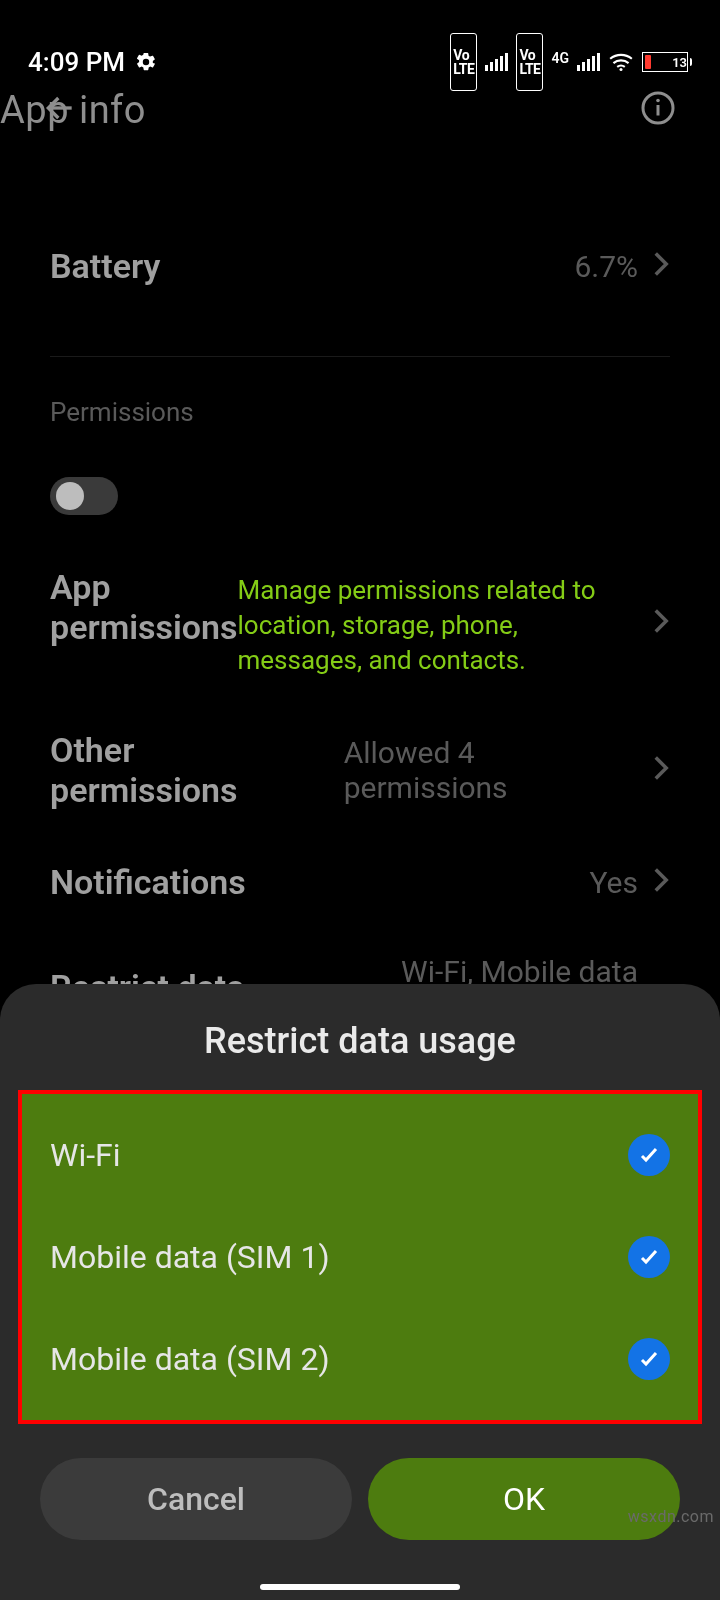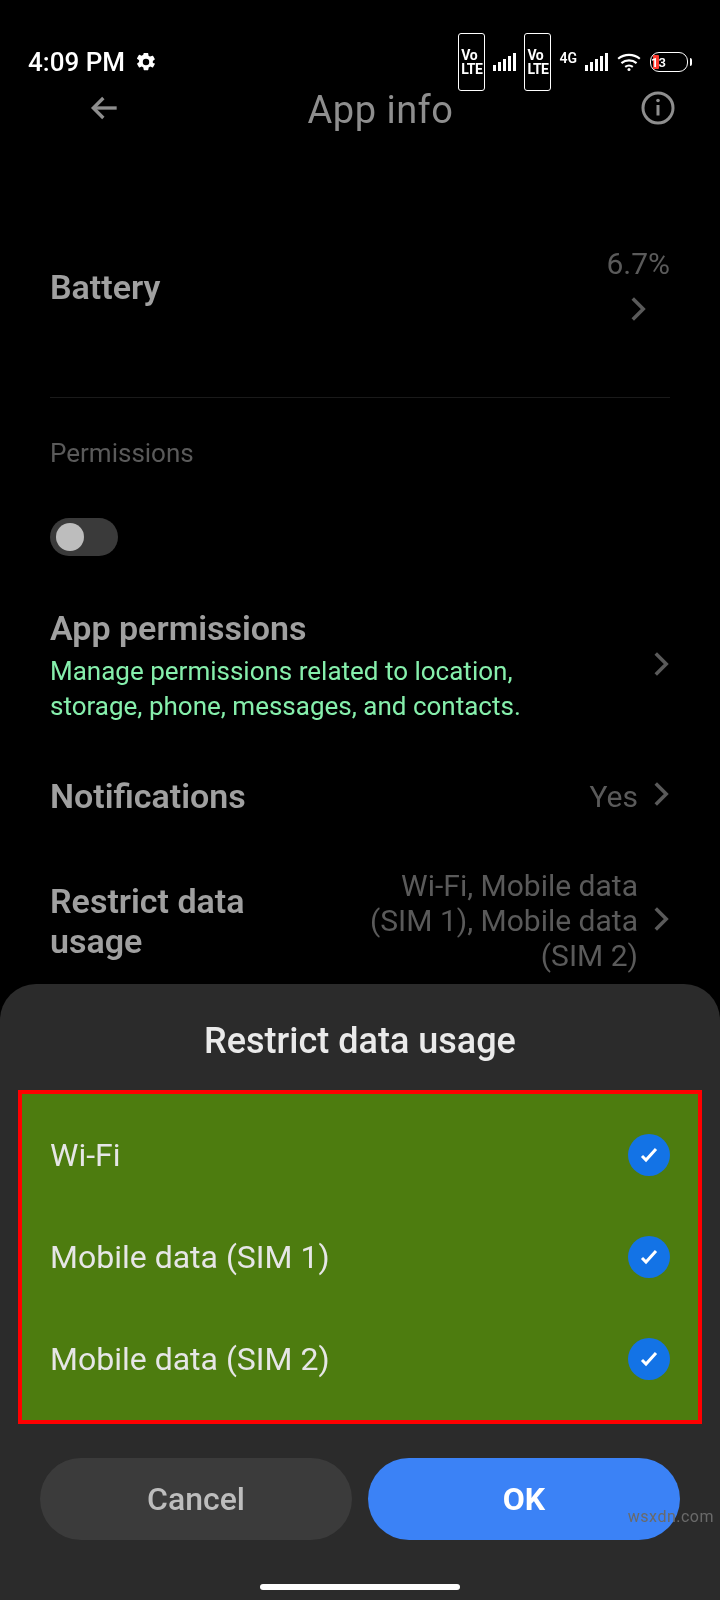--- a/index.html
+++ b/index.html
@@ -11,57 +11,57 @@
   .gear-icon svg, .status-right svg { display:block; }
   .volte-badge { font-size: 14px; font-weight: 700; border:1.5px solid #fff; border-radius:3px; padding:14px 2px; line-height: 1; letter-spacing:-0.5px; }
   .sig-bars { display:flex; align-items:flex-end; gap:2px; height:18px;}
   .sig-bars span{ width:3px; background:#fff; display:block;}
   .sig-bars span:nth-child(1){height:6px;} .sig-bars span:nth-child(2){height:9px;}
   .sig-bars span:nth-child(3){height:12px;} .sig-bars span:nth-child(4){height:15px;}
   .sig-bars span:nth-child(5){height:18px;}
   .net-4g { font-size:14px; font-weight:600; line-height:1; position:relative; top:-4px;}
   .wifi-ic{position:relative;}
   .battery { display:flex; align-items:center; gap:2px;}
-  .battery-body{ width:38px; height:20px; border:1.5px solid #fff; border-radius:9px; position:relative; display:flex; align-items:center; justify-content:flex-start;}
+  .battery-body{ width:46px; height:20px; border:1.5px solid #fff; border-radius:0; position:relative; display:flex; align-items:center; justify-content:flex-end;}
   .battery-fill{ position:absolute; left:2px; top:2px; bottom:2px; width:6px; background:#ff3b30; border-radius:1px;}
   .battery-txt{ font-size:13px; font-weight:600; position:relative; z-index:1;}
   .battery-tip{ width:2px; height:8px; background:#fff; border-radius:0 2px 2px 0;}
 
   
-  .app-header { position:absolute; top:70px; left:0; right:4px; height:80px; display:flex; align-items:center; justify-content:center;margin-left:45px; }
+  .app-header { position:absolute; top:70px; left:0; right:4px; height:80px; display:flex; align-items:center; justify-content:flex-start; }
   .back-btn { position:absolute; left:40px; top:50%; transform:translateY(-50%);}
   .header-title { font-size:38px; font-weight:400; color:#8e8e8e; letter-spacing:0.5px;}
   .info-btn { position:absolute; right:40px; top:50%; transform:translateY(-50%);}
 
   
   .content { position:absolute; top:200px; left:0; right:0; bottom:0; padding: 0 50px; }
   .row { display:flex; align-items:center; justify-content:space-between; gap:20px; }
   .row-title { font-size:34px; font-weight:600; color:#a0a0a0; }
-  .row-sub   { font-size:26px; color:#86efac; margin-top:6px; line-height:1.35; max-width: 560px;}
+  .row-sub   { font-size:26px; color:#84cc16; margin-top:6px; line-height:1.35; max-width: 560px;}
   .row-val   { font-size:30px; color:#5a5a5a; }
   .chev { color:#5a5a5a; }
   .section-lbl { font-size:26px; color:#5a5a5a; margin: 40px 0 24px; }
   .divider { height:1px; background:#1a1a1a; margin: 44px 0 0; }
   .battery-row { margin-top: 20px; }
   .toggle { width:68px; height:38px; background:#3a3a3a; border-radius:20px; position:relative; }
   .toggle-knob{ width:28px; height:28px; background:#bdbdbd; border-radius:50%; position:absolute; top:5px; left:6px;}
   .row.pad { padding: 26px 0; }
-  .two-line { display:flex; flex-direction:column; }
+  .two-line { display:flex; flex-direction:row; }
 
   
   .sheet { position:absolute; left:0; right:0; bottom:0; background:#2b2b2b; border-radius:36px 36px 0 0; padding-top:36px; }
   .sheet-title { text-align:center; font-size:36px; font-weight:500; color:#eaeaea; margin-bottom:28px;}
   .option-box { border:4px solid #ff0000; margin: 0 18px; padding: 10px 0; background:#4d7c0f;}
   .option { display:flex; align-items:center; justify-content:space-between; padding: 30px 28px; }
   .option-label { font-size:32px; color:#e6e6e6; }
   .check { width:42px; height:42px; border-radius:50%; background:#1373e6; display:flex; align-items:center; justify-content:center; }
   .sheet-actions { display:flex; gap:16px; padding: 34px 40px 60px; }
   .btn { flex:1; height:82px; border-radius:42px; display:flex; align-items:center; justify-content:center; font-size:32px; font-weight:500;}
   .btn-cancel { background:#3b3b3b; color:#bdbdbd;}
-  .btn-ok { background:#3b82f6; color:#fff; font-weight:700;}
+  .btn-ok { background:#4d7c0f; color:#fff; font-weight:400;}
 
   
   .home-ind { position:absolute; bottom:10px; left:50%; transform:translateX(-50%); width:200px; height:6px; background:#fff; border-radius:4px; }
 
   .watermark { position:absolute; right:6px; bottom:74px; font-size:16px; color:#6a6a6a; letter-spacing:0.5px;}
 </style>
 </head>
 <body>
 
 <div class="status-bar">
@@ -123,21 +123,21 @@
         <line x1="12" y1="10" x2="12" y2="17"></line>
         <circle cx="12" cy="7" r="1.2" fill="#8e8e8e" stroke="none"></circle>
       </svg>
   </span>
 </div>
 
 <div class="content">
 
   <div class="row battery-row pad">
     <span class="row-title">Battery</span>
-    <span style="display:flex;align-items:center;gap:14px;flex-direction:column;">
+    <span style="display:flex;align-items:center;gap:14px;">
       <span class="row-val">6.7%</span>
       <span class="chev"><svg width="18" height="28" viewBox="0 0 10 16" fill="none" stroke="#5a5a5a" stroke-width="2">
             <path d="M2 2l6 6-6 6"></path>
           </svg></span>
     </span>
   </div>
 
   <div class="divider"></div>
 
   <div class="section-lbl">Permissions</div>
@@ -151,20 +151,29 @@
   <div class="row pad">
     <span class="two-line">
       <span class="row-title">App permissions</span>
       <span class="row-sub">Manage permissions related to location, storage, phone, messages, and contacts.</span>
     </span>
     <span class="chev"><svg width="18" height="28" viewBox="0 0 10 16" fill="none" stroke="#5a5a5a" stroke-width="2">
           <path d="M2 2l6 6-6 6"></path>
         </svg></span>
   </div>
 
+  <div class="row pad">
+    <span class="row-title">Other permissions</span>
+    <span style="display:flex;align-items:center;gap:14px;">
+      <span class="row-val">Allowed 4 permissions</span>
+      <span class="chev"><svg width="18" height="28" viewBox="0 0 10 16" fill="none" stroke="#5a5a5a" stroke-width="2">
+            <path d="M2 2l6 6-6 6"></path>
+          </svg></span>
+    </span>
+  </div>
 
   <div class="row pad">
     <span class="row-title">Notifications</span>
     <span style="display:flex;align-items:center;gap:14px;">
       <span class="row-val">Yes</span>
       <span class="chev"><svg width="18" height="28" viewBox="0 0 10 16" fill="none" stroke="#5a5a5a" stroke-width="2">
             <path d="M2 2l6 6-6 6"></path>
           </svg></span>
     </span>
   </div>

